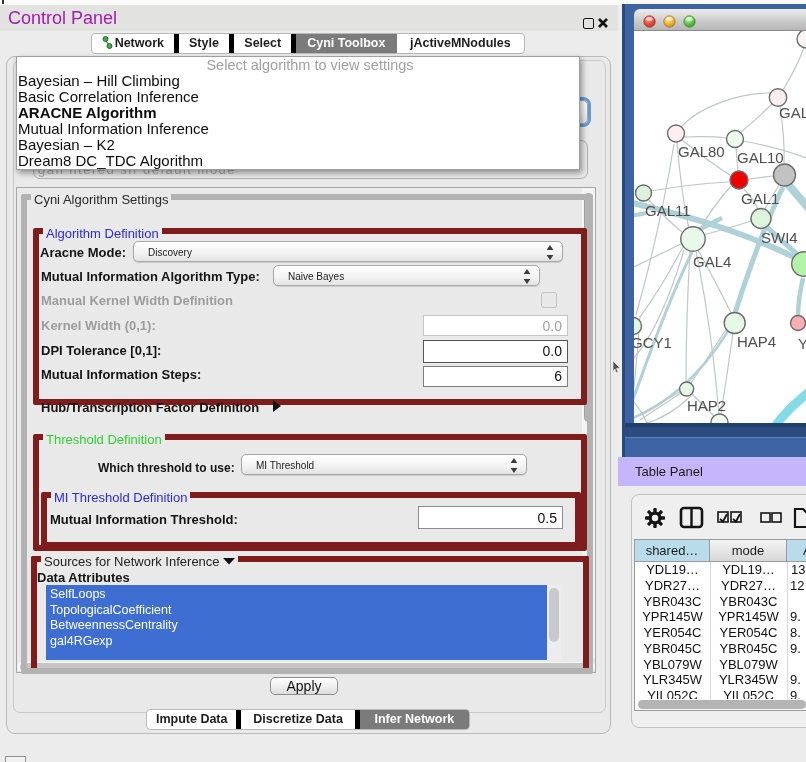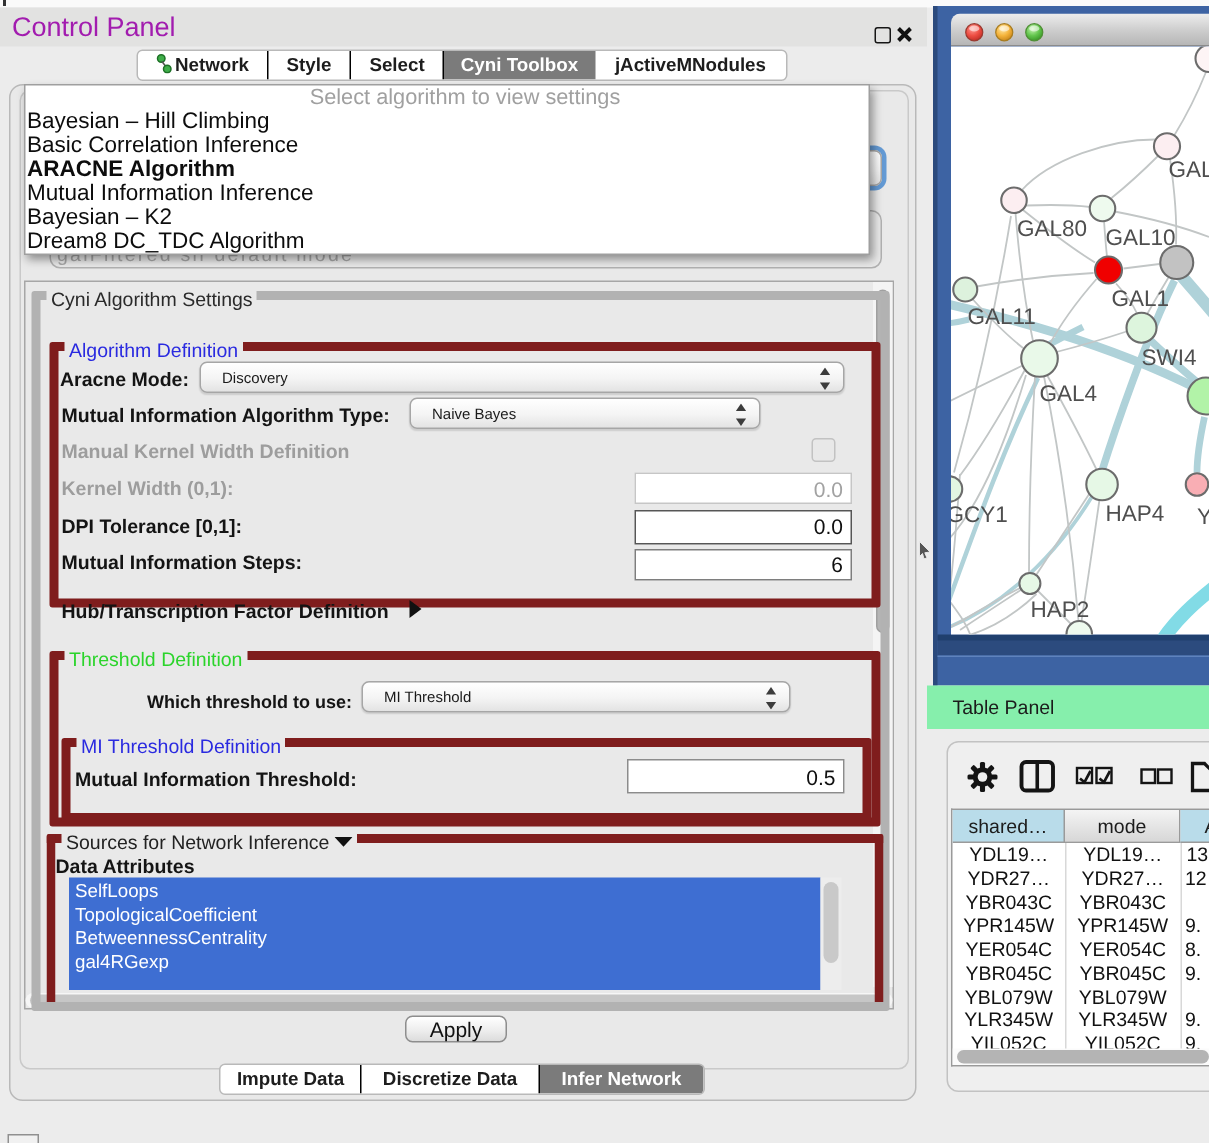--- a/index.html
+++ b/index.html
@@ -12,21 +12,21 @@
  font-size:10px;color:#1a1a1a;line-height:21px;padding-left:14px;box-sizing:border-box;}
 .step{position:absolute;right:8px;top:3px;width:8px;height:15px;}
 .tf{position:absolute;background:#ffffff;font-size:13px;color:#101010;text-align:right;
  line-height:19px;padding-right:5px;box-sizing:border-box;}
 .grp{position:absolute;border:6px solid #7f1d1d;border-radius:2px;}
 .gt{position:absolute;top:-8px;left:4px;background:#e9e9e9;padding:0 3px;font-size:13px;
  font-weight:normal;white-space:nowrap;}
 .tabrow{position:absolute;height:21px;display:flex;background:#ffffff;border:1px solid #b9b9b9;
  border-radius:4px;overflow:hidden;box-sizing:border-box;}
 .tab{font-size:12.5px;font-weight:600;color:#1d1d1d;line-height:19px;text-align:center;
- border-right:1px solid #000000;box-sizing:border-box;}
+ border-right:5px solid #000000;box-sizing:border-box;}
 .tab:last-child{border-right:none;}
 .tabsel{background:#7b7b7b;color:#ffffff;border-right:none;}
 .popitem{height:16px;line-height:16px;font-size:15px;color:#0d0d0d;padding-left:1px;white-space:nowrap;}
 </style></head>
 <body>
 
 <div class="abs" style="left:0;top:0;width:806px;height:5px;background:#fafafa;"></div>
 <div class="abs" style="left:2px;top:0;width:2px;height:4px;background:#333;"></div>
 
 <div class="abs" style="left:0;top:5px;width:618px;height:26px;background:#e2e2e1;">
@@ -75,21 +75,21 @@
  <div class="gt" style="color:#2a2ae0;">Algorithm Definition</div>
 </div>
 <div class="lbl" style="left:40px;top:245px;">Aracne Mode:</div>
 <div class="combo" style="left:133px;top:241px;width:430px;">Discovery
  <svg class="step" viewBox="0 0 8 15">
       <path d="M4,0 L7.4,5 H0.6 Z" fill="#3c3c3c"></path>
       <path d="M4,15 L7.4,10 H0.6 Z" fill="#3c3c3c"></path>
     </svg>
 </div>
 <div class="lbl" style="left:41px;top:269px;">Mutual Information Algorithm Type:</div>
-<div class="combo" style="left:273px;top:265px;width:234px;">Naive Bayes
+<div class="combo" style="left:273px;top:265px;width:267px;">Naive Bayes
  <svg class="step" viewBox="0 0 8 15">
       <path d="M4,0 L7.4,5 H0.6 Z" fill="#3c3c3c"></path>
       <path d="M4,15 L7.4,10 H0.6 Z" fill="#3c3c3c"></path>
     </svg>
 </div>
 <div class="lbl dis" style="left:41px;top:293px;">Manual Kernel Width Definition</div>
 <div class="abs" style="left:541px;top:292px;width:14px;height:14px;border:1.5px solid #c2c2c2;border-radius:3px;background:#e8e8e8;"></div>
 <div class="lbl dis" style="left:41px;top:318px;">Kernel Width (0,1):</div>
 <div class="tf" style="left:423px;top:315px;width:145px;height:21px;border:1px solid #c6c6c6;color:#a2a2a2;line-height:21px;font-size:14px;">0.0</div>
 <div class="lbl" style="left:41px;top:343px;">DPI Tolerance [0,1]:</div>
@@ -263,21 +263,21 @@
   <text x="737" y="347">HAP4</text>
   <text x="798" y="349">Y</text>
   <text x="687" y="411">HAP2</text>
  </g>
 </svg>
 
 <svg class="abs" style="left:612px;top:361px;" width="10" height="12">
     <path d="M1,0 L8,7 L4.5,7.5 L6,11 L4,11.5 L3,8 L1,10 Z" fill="#555" stroke="#eee" stroke-width="0.6"></path>
   </svg>
 
-<div class="abs" style="left:618px;top:457px;width:188px;height:29px;background:#86efac;">
+<div class="abs" style="left:618px;top:457px;width:188px;height:29px;background:#c4b5fd;">
  <div class="abs" style="left:17px;top:0;font-size:13px;color:#1b1b1b;line-height:29px;">Table Panel</div>
 </div>
 <div class="abs" style="left:631px;top:494px;width:200px;height:232px;border:1px solid #c2c2c2;border-radius:8px;background:#efefef;"></div>
 
 <svg class="abs" style="left:640px;top:504px;z-index:2;" width="166" height="28" viewBox="0 0 166 28">
  <g fill="#141414">
   <g transform="translate(15,14)">
    <g id="gear">
     <rect x="-1.7" y="-10" width="3.4" height="20" rx="1"></rect>
     <rect x="-1.7" y="-10" width="3.4" height="20" rx="1" transform="rotate(45)"></rect>

